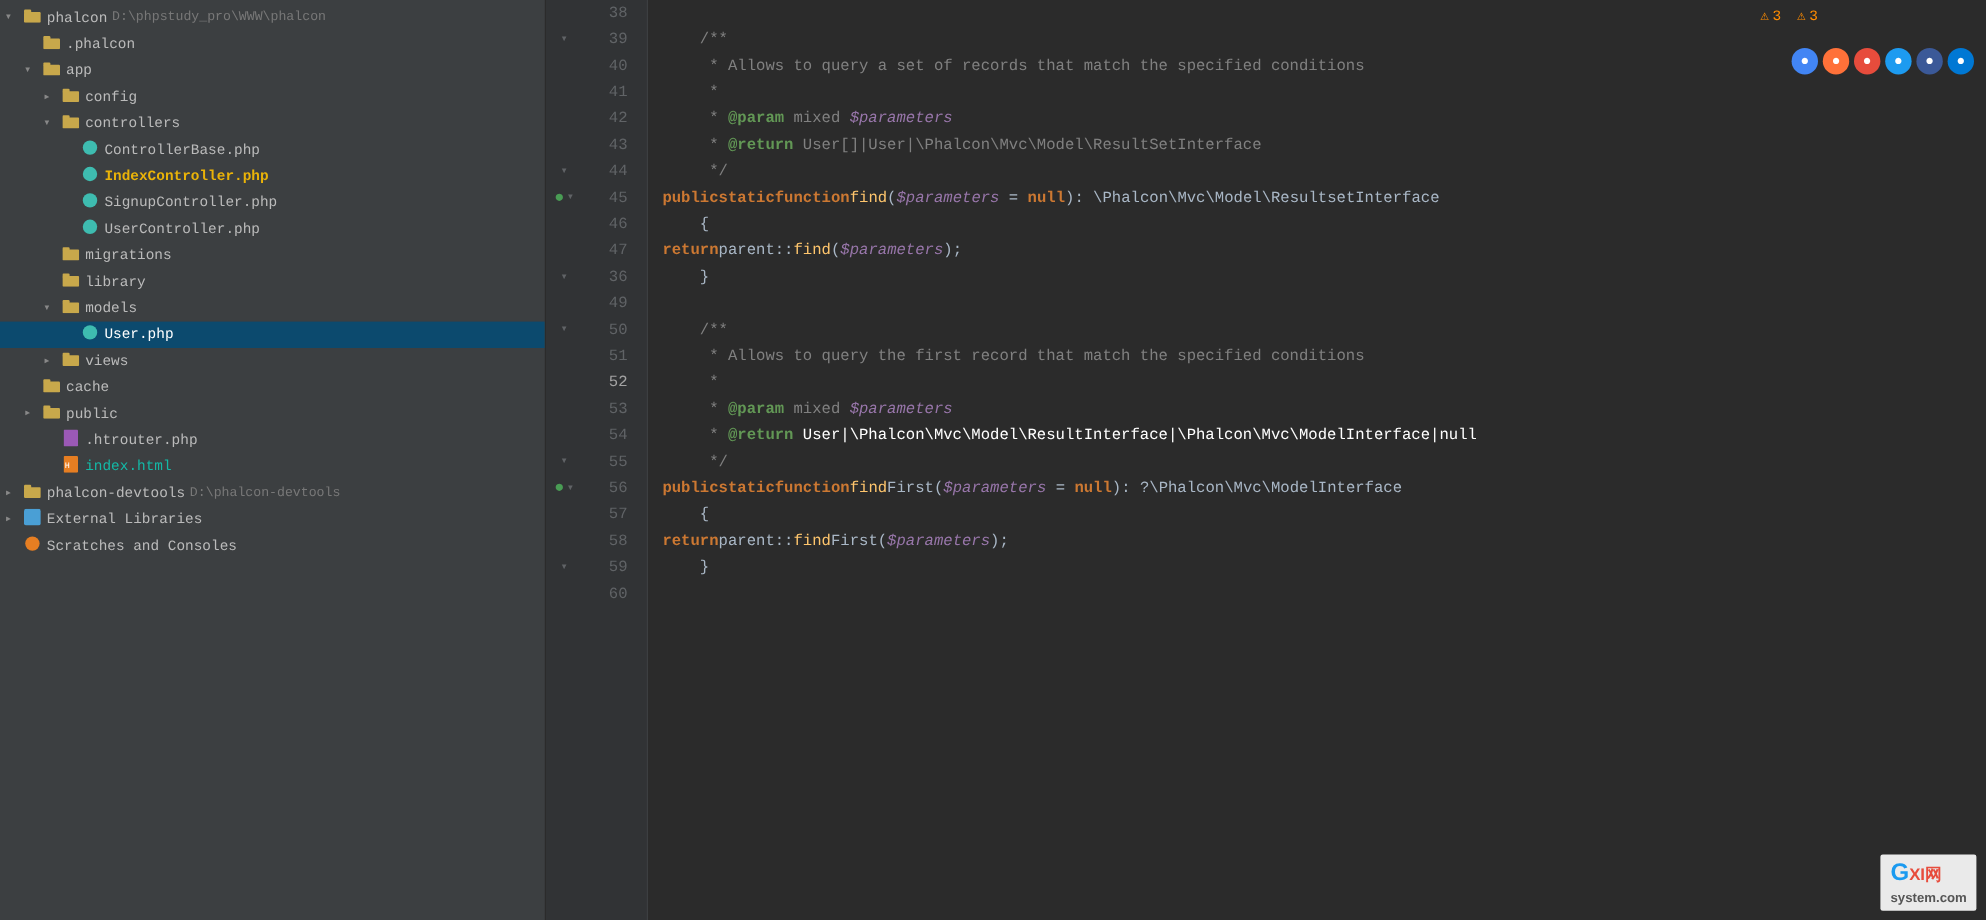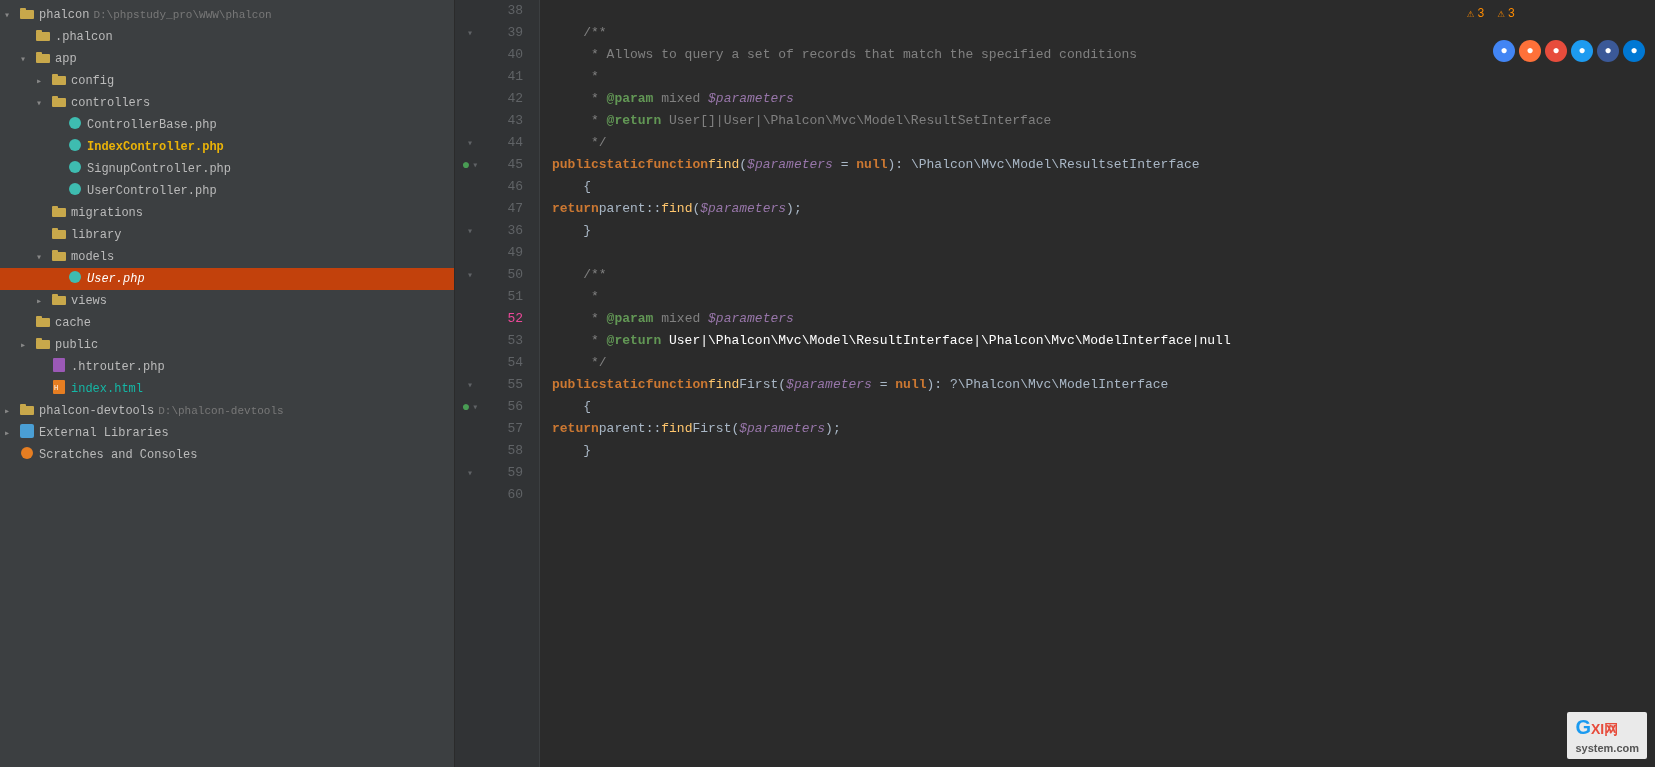--- a/index.html
+++ b/index.html
@@ -27,21 +27,21 @@
     .tree-item {
       display: flex;
       align-items: center;
       height: 22px;
       padding-left: 4px;
       cursor: pointer;
       white-space: nowrap;
       font-size: 12px;
       color: #bbb;
     }
-    .tree-item.selected { background: #c2410c; color: #fff; font-style: italic; }
+    .tree-item.selected { background: #0c4a6e; color: #fff; }
 
     .tree-arrow {
       display: inline-block;
       width: 14px;
       font-size: 10px;
       color: #888;
     }
 
     
     #editor {
@@ -416,21 +416,21 @@
         <div class="line-number" style="height: 22px; display: flex; align-items: center; justify-content: flex-end; padding-right: 8px; color: rgb(96, 99, 102); font-size: 13px; line-height: 22px;">42</div>
         <div class="line-number" style="height: 22px; display: flex; align-items: center; justify-content: flex-end; padding-right: 8px; color: rgb(96, 99, 102); font-size: 13px; line-height: 22px;">43</div>
         <div class="line-number" style="height: 22px; display: flex; align-items: center; justify-content: flex-end; padding-right: 8px; color: rgb(96, 99, 102); font-size: 13px; line-height: 22px;">44</div>
         <div class="line-number" style="height: 22px; display: flex; align-items: center; justify-content: flex-end; padding-right: 8px; color: rgb(96, 99, 102); font-size: 13px; line-height: 22px;">45</div>
         <div class="line-number" style="height: 22px; display: flex; align-items: center; justify-content: flex-end; padding-right: 8px; color: rgb(96, 99, 102); font-size: 13px; line-height: 22px;">46</div>
         <div class="line-number" style="height: 22px; display: flex; align-items: center; justify-content: flex-end; padding-right: 8px; color: rgb(96, 99, 102); font-size: 13px; line-height: 22px;">47</div>
         <div class="line-number" style="height: 22px; display: flex; align-items: center; justify-content: flex-end; padding-right: 8px; color: rgb(96, 99, 102); font-size: 13px; line-height: 22px;">36</div>
         <div class="line-number" style="height: 22px; display: flex; align-items: center; justify-content: flex-end; padding-right: 8px; color: rgb(96, 99, 102); font-size: 13px; line-height: 22px;">49</div>
         <div class="line-number" style="height: 22px; display: flex; align-items: center; justify-content: flex-end; padding-right: 8px; color: rgb(96, 99, 102); font-size: 13px; line-height: 22px;">50</div>
         <div class="line-number" style="height: 22px; display: flex; align-items: center; justify-content: flex-end; padding-right: 8px; color: rgb(96, 99, 102); font-size: 13px; line-height: 22px;">51</div>
-        <div class="line-number" style="height: 22px; display: flex; align-items: center; justify-content: flex-end; padding-right: 8px; color: #ec4899; font-size: 13px; line-height: 22px;">52</div>
+        <div class="line-number" style="height: 22px; display: flex; align-items: center; justify-content: flex-end; padding-right: 8px; color: #a3a3a3; font-size: 13px; line-height: 22px;">52</div>
         <div class="line-number" style="height: 22px; display: flex; align-items: center; justify-content: flex-end; padding-right: 8px; color: rgb(96, 99, 102); font-size: 13px; line-height: 22px;">53</div>
         <div class="line-number" style="height: 22px; display: flex; align-items: center; justify-content: flex-end; padding-right: 8px; color: rgb(96, 99, 102); font-size: 13px; line-height: 22px;">54</div>
         <div class="line-number" style="height: 22px; display: flex; align-items: center; justify-content: flex-end; padding-right: 8px; color: rgb(96, 99, 102); font-size: 13px; line-height: 22px;">55</div>
         <div class="line-number" style="height: 22px; display: flex; align-items: center; justify-content: flex-end; padding-right: 8px; color: rgb(96, 99, 102); font-size: 13px; line-height: 22px;">56</div>
         <div class="line-number" style="height: 22px; display: flex; align-items: center; justify-content: flex-end; padding-right: 8px; color: rgb(96, 99, 102); font-size: 13px; line-height: 22px;">57</div>
         <div class="line-number" style="height: 22px; display: flex; align-items: center; justify-content: flex-end; padding-right: 8px; color: rgb(96, 99, 102); font-size: 13px; line-height: 22px;">58</div>
         <div class="line-number" style="height: 22px; display: flex; align-items: center; justify-content: flex-end; padding-right: 8px; color: rgb(96, 99, 102); font-size: 13px; line-height: 22px;">59</div>
         <div class="line-number" style="height: 22px; display: flex; align-items: center; justify-content: flex-end; padding-right: 8px; color: rgb(96, 99, 102); font-size: 13px; line-height: 22px;">60</div>
       </div>
     <div class="code-lines" id="code-lines">
@@ -440,20 +440,21 @@
         <div class="code-line"><span style="color:#808080">     *</span></div>
         <div class="code-line"><span style="color:#808080">     * </span><span style="color:#629755;font-weight:bold">@param</span><span style="color:#808080"> mixed </span><span style="color:#9876aa;font-style:italic">$parameters</span><span style="color:#808080"></span></div>
         <div class="code-line"><span style="color:#808080">     * </span><span style="color:#629755;font-weight:bold">@return</span><span style="color:#808080"> User[]|User|\Phalcon\Mvc\Model\ResultSetInterface</span></div>
         <div class="code-line"><span style="color:#808080">     */</span></div>
         <div class="code-line">    <span style="color:#cc7832;font-weight:bold">public</span> <span style="color:#cc7832;font-weight:bold">static</span> <span style="color:#cc7832;font-weight:bold">function</span> <span style="color:#ffc66d">find</span>(<span style="color:#9876aa;font-style:italic">$parameters</span> = <span style="color:#cc7832;font-weight:bold">null</span>): \Phalcon\Mvc\Model\ResultsetInterface</div>
         <div class="code-line"><span style="color:#a9b7c6">    {</span></div>
         <div class="code-line">        <span style="color:#cc7832;font-weight:bold">return</span> <span style="color:#a9b7c6">parent</span><span style="color:#a9b7c6">::</span><span style="color:#ffc66d">find</span>(<span style="color:#9876aa;font-style:italic">$parameters</span>);</div>
         <div class="code-line"><span style="color:#a9b7c6">    }</span></div>
         <div class="code-line">&nbsp;</div>
         <div class="code-line"><span style="color:#808080">    /**</span></div>
+        <div class="code-line"><span style="color:#808080">     * Allows to query the first record that match the specified conditions</span></div>
         <div class="code-line"><span style="color:#808080">     *</span></div>
         <div class="code-line"><span style="color:#808080">     * </span><span style="color:#629755;font-weight:bold">@param</span><span style="color:#808080"> mixed </span><span style="color:#9876aa;font-style:italic">$parameters</span><span style="color:#808080"></span></div>
         <div class="code-line"><span style="color:#808080">     * </span><span style="color:#629755;font-weight:bold">@return</span><span style="color:#ffffff"> User|\Phalcon\Mvc\Model\ResultInterface|\Phalcon\Mvc\ModelInterface|null</span></div>
         <div class="code-line"><span style="color:#808080">     */</span></div>
         <div class="code-line">    <span style="color:#cc7832;font-weight:bold">public</span> <span style="color:#cc7832;font-weight:bold">static</span> <span style="color:#cc7832;font-weight:bold">function</span> <span style="color:#ffc66d">find</span>First(<span style="color:#9876aa;font-style:italic">$parameters</span> = <span style="color:#cc7832;font-weight:bold">null</span>): ?\Phalcon\Mvc\ModelInterface</div>
         <div class="code-line"><span style="color:#a9b7c6">    {</span></div>
         <div class="code-line">        <span style="color:#cc7832;font-weight:bold">return</span> <span style="color:#a9b7c6">parent</span><span style="color:#a9b7c6">::</span><span style="color:#ffc66d">find</span>First(<span style="color:#9876aa;font-style:italic">$parameters</span>);</div>
         <div class="code-line"><span style="color:#a9b7c6">    }</span></div>
         <div class="code-line">&nbsp;</div>
       </div>

